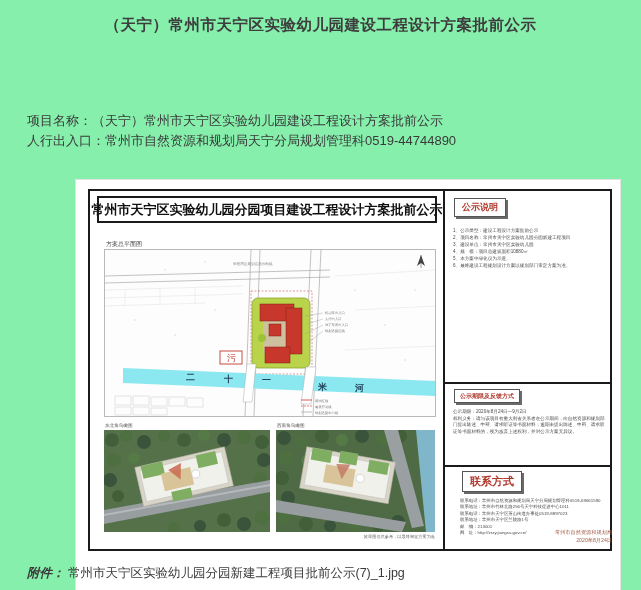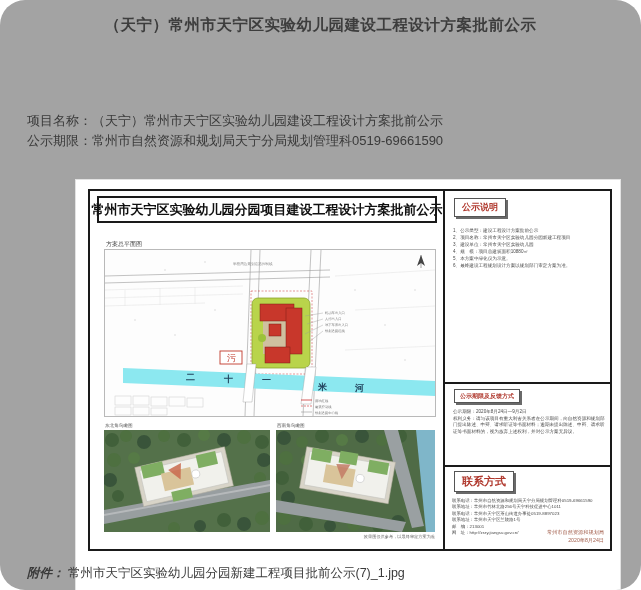--- a/index.html
+++ b/index.html
@@ -1,18 +1,18 @@
 <!DOCTYPE html>
 <html><head>
 <meta charset="utf-8">
 <style>
   * { margin:0; padding:0; box-sizing:border-box; }
   html,body { background:#ffffff; }
   body { font-family:"Liberation Sans", sans-serif; color:#3a3a3a; }
-  .page { position:relative; width:641px; height:590px; background:#a3a3a3; overflow:hidden;border-radius:25px; }
+  .page { position:relative; width:641px; height:590px; background:#86efac; overflow:hidden; }
 
   .page-title { position:absolute; top:15px; left:0; width:100%; text-align:center;
     font-size:15.5px; font-weight:bold; color:#3d3d3d; letter-spacing:0.5px; }
 
   .info-block { position:absolute; left:27px; top:111px; }
   .info-line { font-size:13px; line-height:19.5px; color:#3a3a3a; white-space:nowrap; }
 
   .scan { position:absolute; left:30px; top:179px; width:546px; height:436px;
     background:#fff; border:1px solid #e2e2e2;margin-left:45px; }
   .poster { position:absolute; left:12px; top:9px; width:524px; height:362px;
@@ -58,21 +58,21 @@
 
 <div class="page">
 
   <div class="page-title">（天宁）常州市天宁区实验幼儿园建设工程设计方案批前公示</div>
 
   <div class="info-block">
     <div class="info-line">
       <span>项目名称：</span><span>（天宁）常州市天宁区实验幼儿园建设工程设计方案批前公示</span>
     </div>
     <div class="info-line">
-      <span>公示期限：</span><span>常州市自然资源和规划局天宁分局规划管理科0519-69661590</span>
+      <span>人行出入口：</span><span>常州市自然资源和规划局天宁分局规划管理科0519-44744890</span>
     </div>
   </div>
 
   <div class="scan">
     <div class="poster">
 
       <div class="banner">常州市天宁区实验幼儿园分园项目建设工程设计方案批前公示</div>
 
       <div class="plan-label">方案总平面图</div>
       <div class="map-box">
@@ -297,21 +297,21 @@
         <div style="position:absolute; left:0; top:193px; width:100%; height:81px;">
           <div class="hdr-box" style="left:9px; top:5px; font-size:6px; padding:1.5px 5px;">公示期限及反馈方式</div>
           <div class="fb-lines">
             <span>公示期限：2020年8月24日—9月2日</span>
             <span>权利义务：请与该项目有重大利害关系者在公示期间，向自然资源和规划部门提出陈述、申辩、请求听证等书面材料；逾期未提出陈述、申辩、请求听证等书面材料的，视为放弃上述权利，并对公示方案无异议。</span>
           </div>
         </div>
 
         <div class="sec-divider" style="top:274px;"></div>
 
-        <div style="position:absolute; left:0; top:276px; width:100%; height:82px;">
+        <div style="position:absolute; left:8px; top:276px; width:100%; height:82px;">
           <div class="hdr-box" style="left:9px; top:4px; font-size:11px;">联系方式</div>
           <div class="contact-lines">
             <span>联系电话：常州市自然资源和规划局天宁分局规划管理科0519-69661590</span>
             <span>联系地址：常州市竹林北路256号天宁科技促进中心1011</span>
             <span>联系电话：常州市天宁区茶山街道办事处0519-8897023</span>
             <span>联系地址：常州市天宁区兰陵路1号</span>
             <span>邮　编：213001</span>
             <span>网　址：http://zrzy.jiangsu.gov.cn/</span>
           </div>
           <div class="agency-block">

